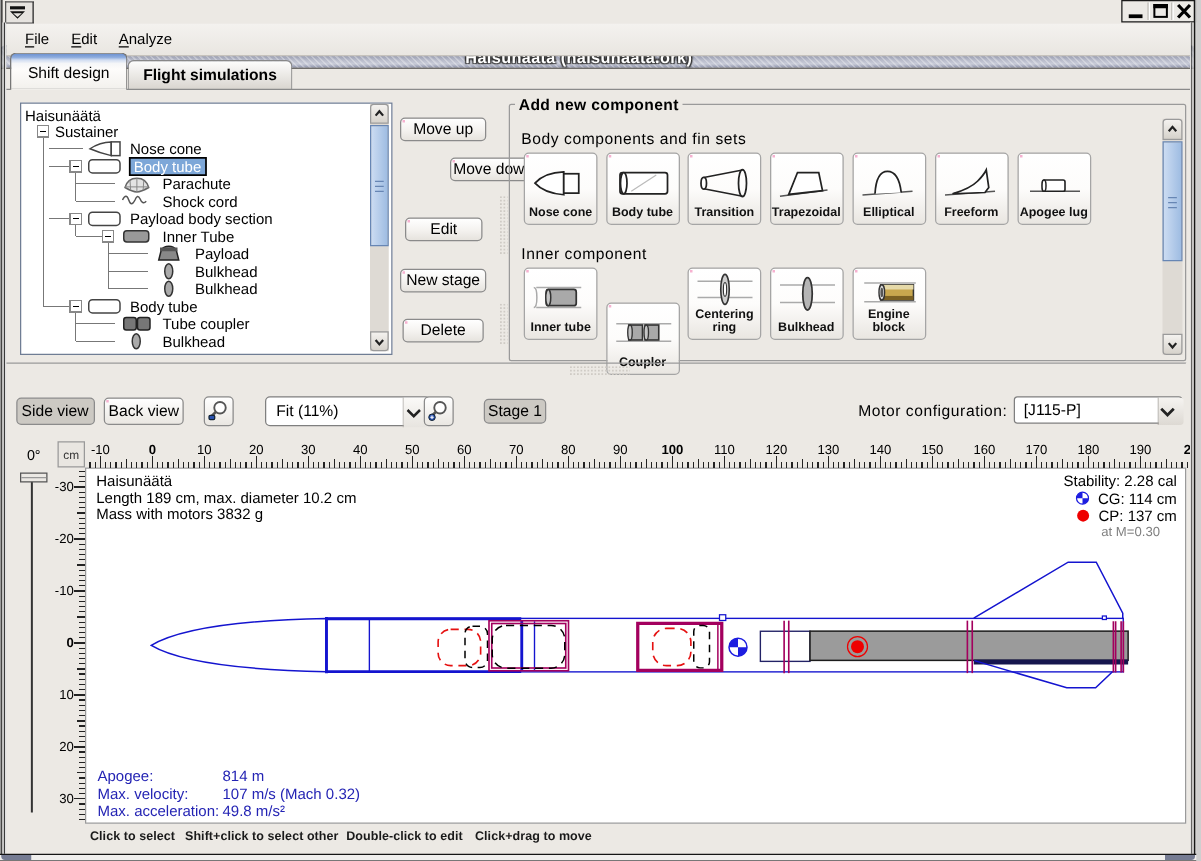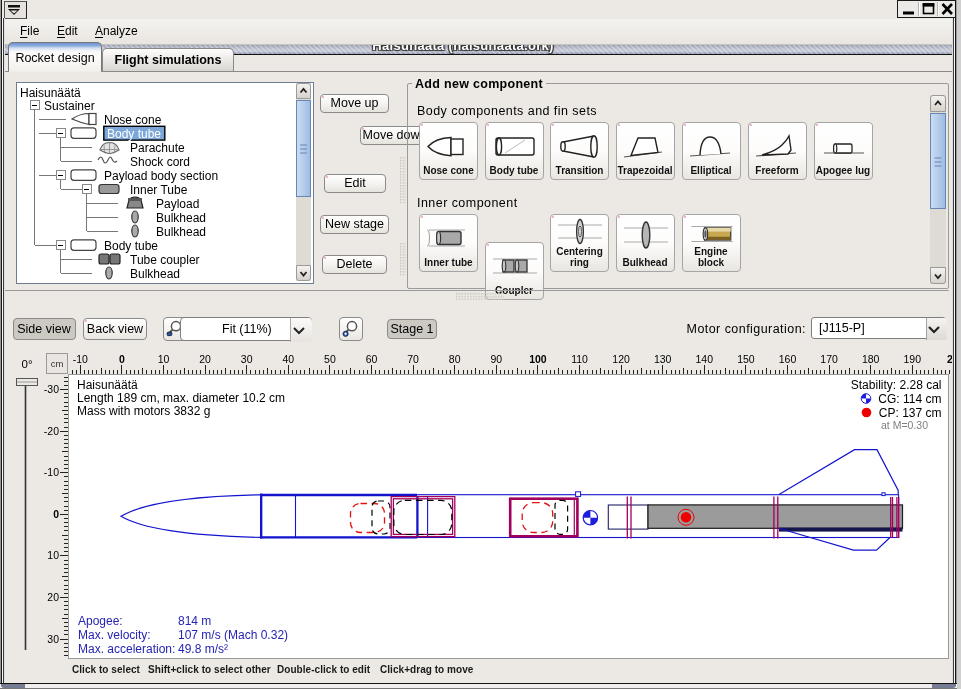--- a/index.html
+++ b/index.html
@@ -90,21 +90,21 @@
 <path d="M44.5 3 L54 13 M54 3 L44.5 13" stroke="#000" stroke-width="2.6"></path>
 </svg></div>
 
 <div id="menubar">
   <span class="mitem" style="left:15px;"><span class="mn">F</span>ile</span>
   <span class="mitem" style="left:52px;"><span class="mn">E</span>dit</span>
   <span class="mitem" style="left:90px;"><span class="mn">A</span>nalyze</span>
 </div>
 
 <div class="tab abs" id="tab1">
-    <div style="margin-top:8px;text-align:center;">Rocket design</div>
+    <div style="margin-top:8px;text-align:center;">Shift design</div>
   </div>
 <div class="tab abs" id="tab2">
     <div style="margin-top:4px;text-align:center;">Flight simulations</div>
   </div>
 <div class="abs" id="tabline"></div>
 <div class="abs" id="tabline2"></div>
 
 <div class="abs" id="tree"></div>
 <svg class="abs" style="left:17px;top:83px;" width="294" height="198" viewBox="17 83 294 198" font-family="Liberation Sans, sans-serif" font-size="12">
   <g stroke="#777" stroke-width="1" shape-rendering="crispEdges">
@@ -337,21 +337,21 @@
 <div class="abs" style="left:5px;top:290px;width:944px;height:1px;background:#9a9a9a;border-radius:0 0 2px 0;"></div>
 <div class="dots" style="left:456px;top:293px;width:48px;height:7px;"></div>
 
 <div class="tbtn pressed" style="left:12.5px;top:318px;width:63px;height:22px;line-height:20px;background:linear-gradient(180deg,#d8d5d0,#c5c1bb);">Side view</div>
 <div class="tbtn" style="left:83px;top:318px;width:64px;height:22px;line-height:20px;">Back view<span class="pink" style="position:absolute;left:1px;top:1px;width:2px;height:2px;background:#f6b1d0;"></span></div>
 <div class="tbtn" style="left:163px;top:317px;width:24px;height:24px;" id="zoomout"><svg width="22" height="22" viewBox="0 0 22 22">
       <circle cx="12" cy="8.2" r="4.6" fill="#fff" stroke="#555" stroke-width="1.5"></circle>
       <line x1="8.6" y1="11.6" x2="5.2" y2="15" stroke="#555" stroke-width="2"></line>
       <rect x="3.2" y="14.2" width="4.6" height="3.4" rx="1" fill="#2a52b0" stroke="#123"></rect>
     </svg></div>
-<div class="combo" style="left:180px;top:317px;width:132px;height:24px;line-height:22px;border-radius:4px;padding-left:33px;"><span style="margin-left:8px;">Fit (11%)</span><span style="position:absolute;left:109px;top:0;width:22px;height:24px;background:linear-gradient(180deg,#fbfaf8,#e7e4df);border-left:1px solid #b0aca6;border-radius:0 4px 4px 0;box-sizing:border-box;"></span>
+<div class="combo" style="left:212px;top:317px;width:132px;height:24px;line-height:22px;border-radius:4px;"><span style="margin-left:8px;">Fit (11%)</span><span style="position:absolute;left:109px;top:0;width:22px;height:24px;background:linear-gradient(180deg,#fbfaf8,#e7e4df);border-left:1px solid #b0aca6;border-radius:0 4px 4px 0;box-sizing:border-box;"></span>
   <svg style="position:absolute;right:6px;top:9px;" width="12" height="8">
       <path d="M1 1 L6 6 L11 1" fill="none" stroke="#222" stroke-width="2"></path>
     </svg></div>
 <div class="tbtn" style="left:339px;top:317px;width:24px;height:24px;" id="zoomin"><svg width="22" height="22" viewBox="0 0 22 22">
       <circle cx="12" cy="8.2" r="4.6" fill="#fff" stroke="#555" stroke-width="1.5"></circle>
       <line x1="8.6" y1="11.6" x2="5.2" y2="15" stroke="#555" stroke-width="2"></line>
       <circle cx="5.6" cy="15.8" r="2.6" fill="#2a52b0" stroke="#123" stroke-width="0.8"></circle>
       <path d="M4.2 15.8 L7 15.8 M5.6 14.4 L5.6 17.2" stroke="#fff" stroke-width="0.9"></path>
     </svg></div>
 <div class="tbtn pressed" style="left:387px;top:319px;width:50px;height:20px;line-height:18px;background:linear-gradient(180deg,#d3d0ca,#c5c1bb);">Stage 1</div>

